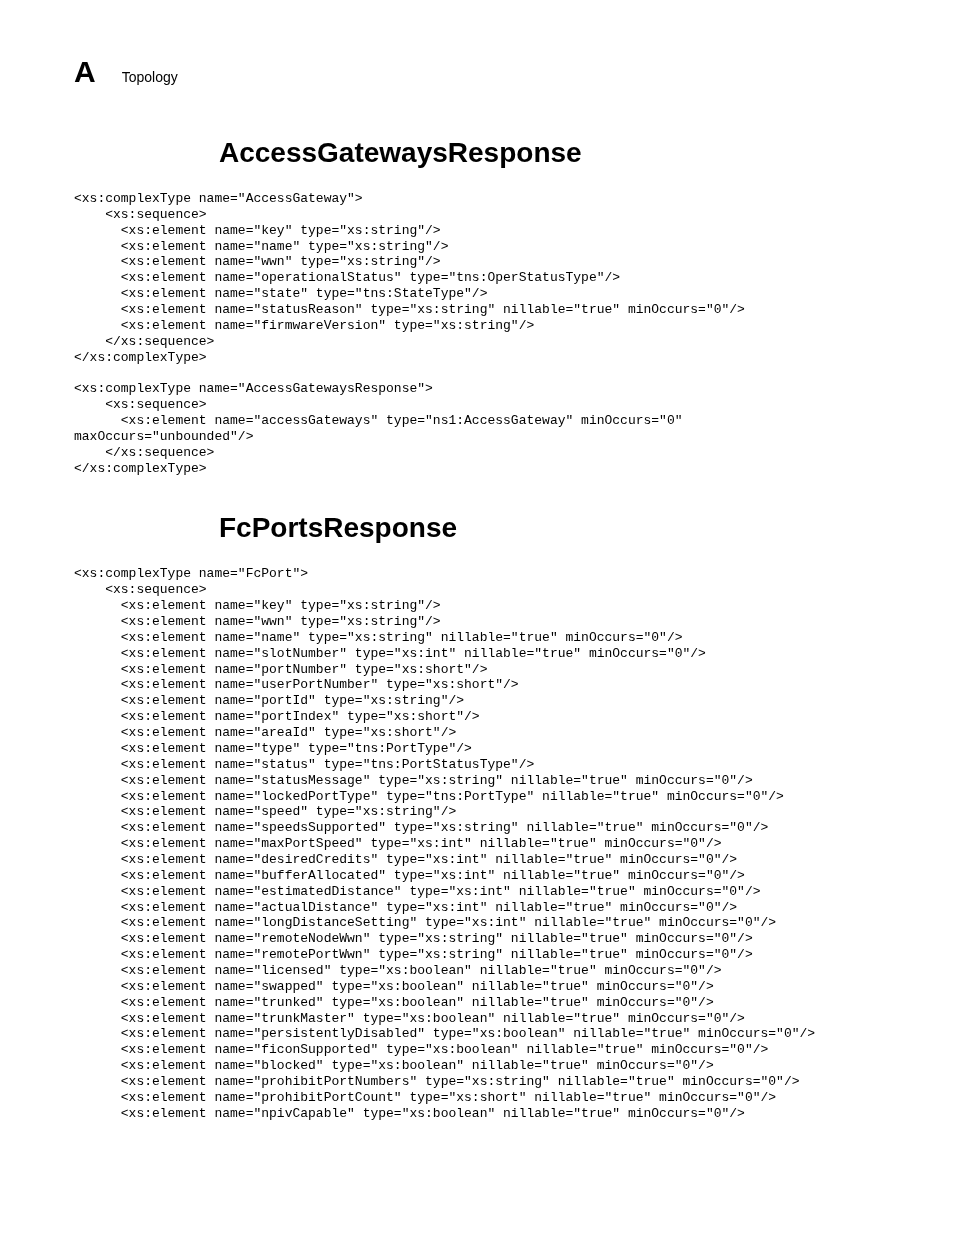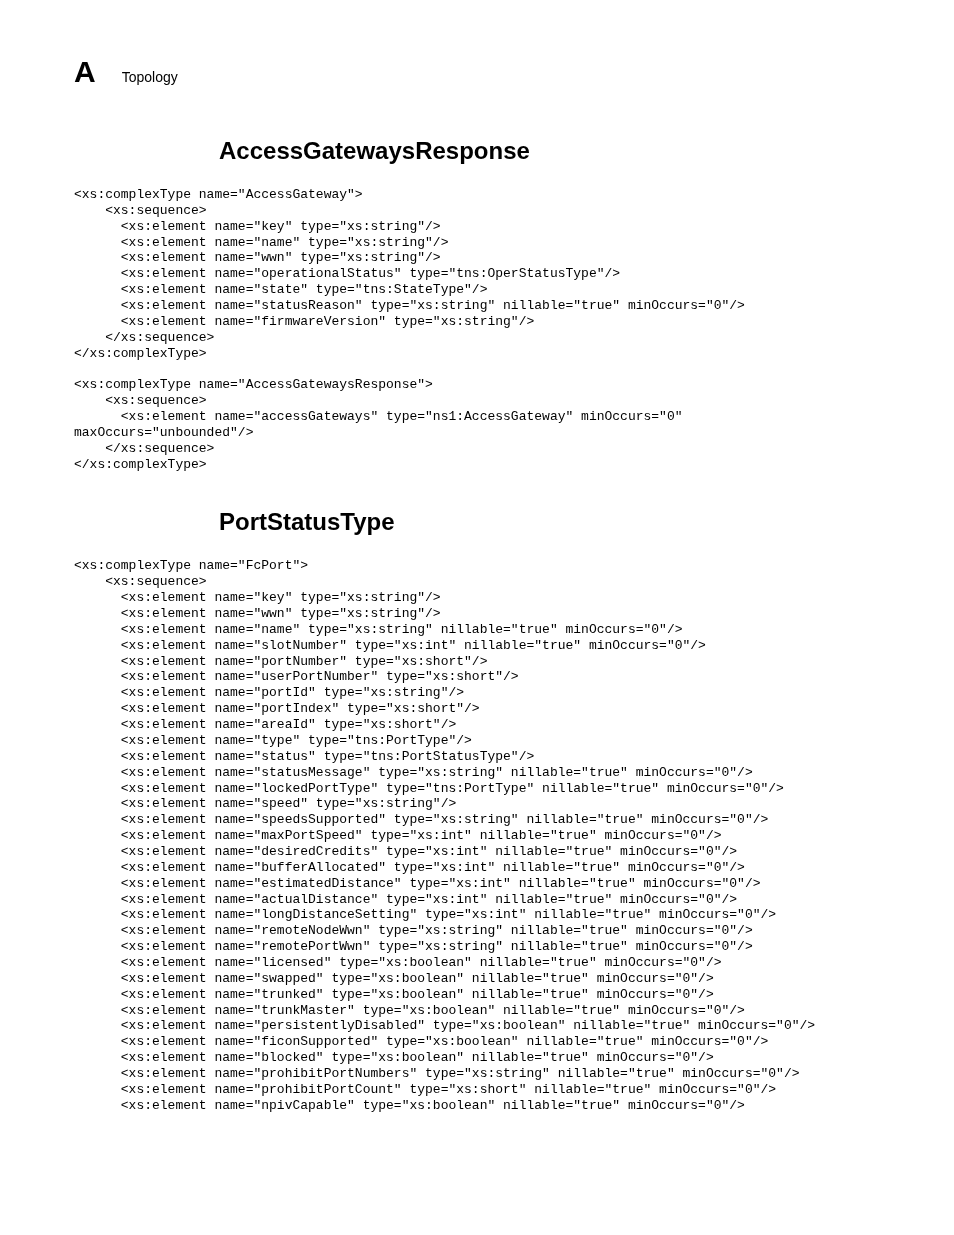--- a/index.html
+++ b/index.html
@@ -24,21 +24,21 @@
     font-size: 30px;
     font-weight: bold;
     margin-right: 26px;
     font-family: Arial, Helvetica, sans-serif;
   }
   .header-topic {
     font-size: 14px;
     font-family: Liberation Sans, sans-serif;
   }
   .section-heading {
-    font-size: 24px;
+    font-size: 28px;
     font-weight: bold;
     margin-left: 145px;
     margin-bottom: 22px;
     margin-top: 36px;
     font-family: Arial, Helvetica, sans-serif;
   }
   .code-block {
     font-family: "Courier New", Courier, monospace;
     font-size: 13px;
     line-height: 1.22;
@@ -69,21 +69,21 @@
     &lt;/xs:sequence&gt;
 &lt;/xs:complexType&gt;
 
 &lt;xs:complexType name="AccessGatewaysResponse"&gt;
     &lt;xs:sequence&gt;
       &lt;xs:element name="accessGateways" type="ns1:AccessGateway" minOccurs="0" 
 maxOccurs="unbounded"/&gt;
     &lt;/xs:sequence&gt;
 &lt;/xs:complexType&gt;</pre>
 
-  <div class="section-heading">PortStatusType</div>
+  <div class="section-heading">FcPortsResponse</div>
   <pre class="code-block">&lt;xs:complexType name="FcPort"&gt;
     &lt;xs:sequence&gt;
       &lt;xs:element name="key" type="xs:string"/&gt;
       &lt;xs:element name="wwn" type="xs:string"/&gt;
       &lt;xs:element name="name" type="xs:string" nillable="true" minOccurs="0"/&gt;
       &lt;xs:element name="slotNumber" type="xs:int" nillable="true" minOccurs="0"/&gt;
       &lt;xs:element name="portNumber" type="xs:short"/&gt;
       &lt;xs:element name="userPortNumber" type="xs:short"/&gt;
       &lt;xs:element name="portId" type="xs:string"/&gt;
       &lt;xs:element name="portIndex" type="xs:short"/&gt;

